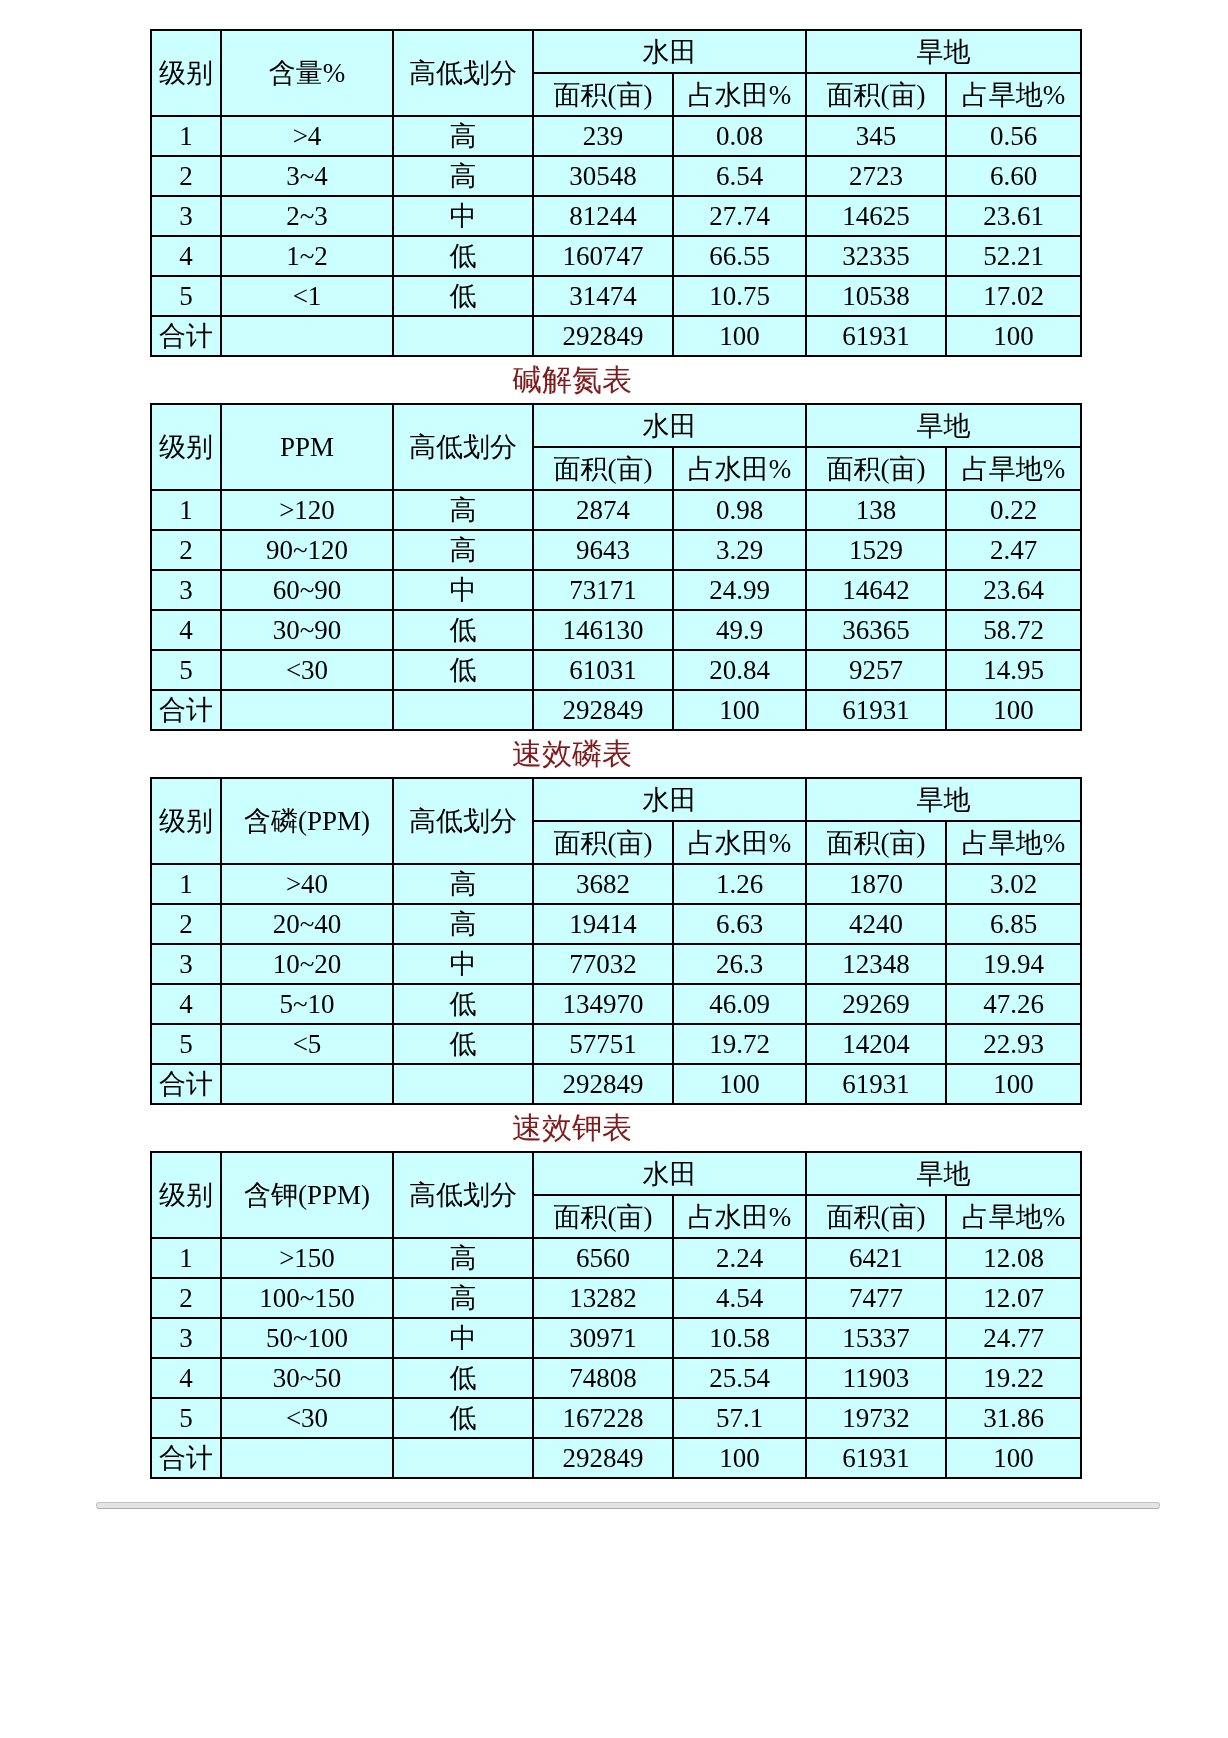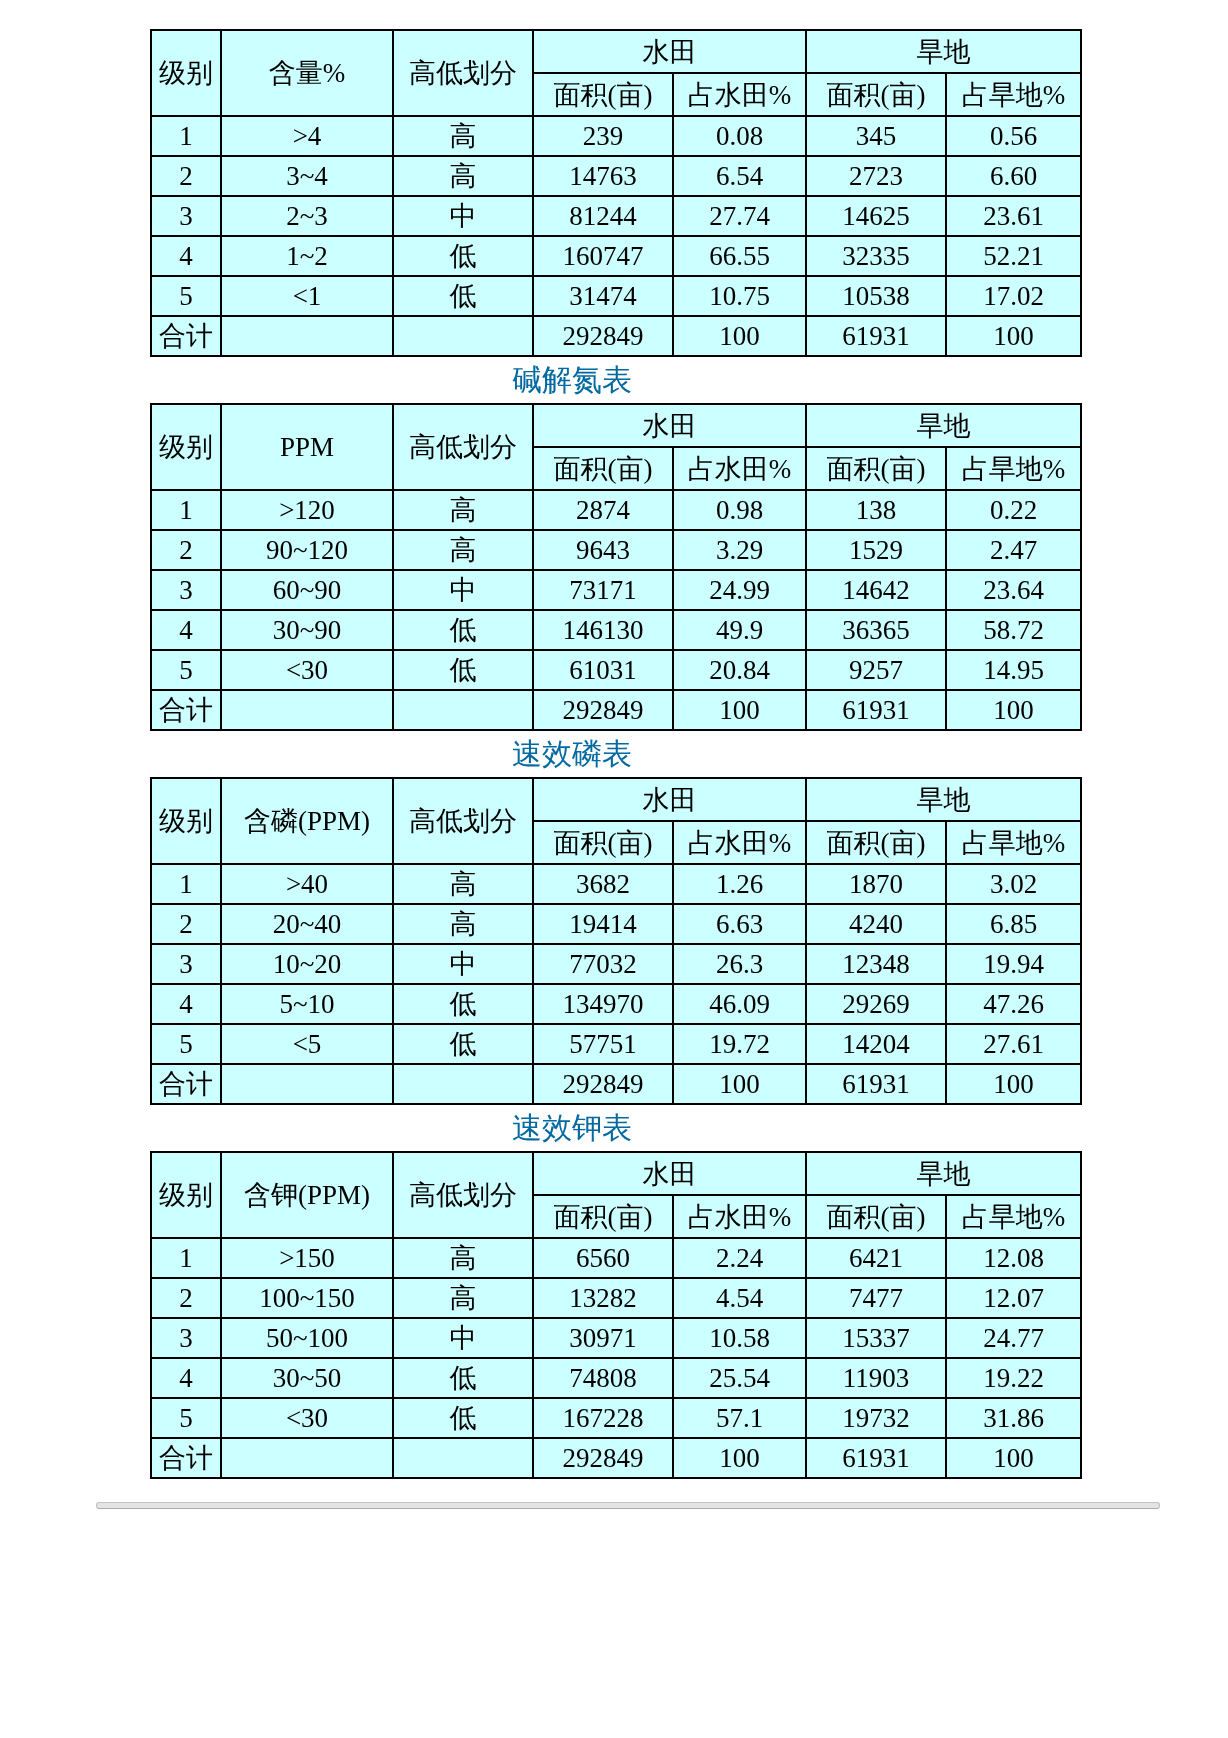--- a/index.html
+++ b/index.html
@@ -14,21 +14,21 @@
   .content {
     position:absolute;
     left:150px; top:29px;
     width:844px;
   }
   .ttitle {
     height:46px;
     line-height:46px;
     text-align:center;
     font-size:30px;
-    color:#0369a1;
+    color:#7f1d1d;
   }
   table.ntable {
     border-collapse:collapse;
     table-layout:fixed;
     width:930px;
     background:#ccffff;
     border:2px solid #000;
   }
   table.ntable th, table.ntable td {
     border:2px solid #000;
@@ -97,21 +97,21 @@
             <td>高</td>
             <td>239</td>
             <td>0.08</td>
             <td>345</td>
             <td>0.56</td>
           </tr>
           <tr>
             <td>2</td>
             <td>3~4</td>
             <td>高</td>
-            <td>14763</td>
+            <td>30548</td>
             <td>6.54</td>
             <td>2723</td>
             <td>6.60</td>
           </tr>
           <tr>
             <td>3</td>
             <td>2~3</td>
             <td>中</td>
             <td>81244</td>
             <td>27.74</td>
@@ -299,21 +299,21 @@
             <td>29269</td>
             <td>47.26</td>
           </tr>
           <tr>
             <td>5</td>
             <td>&lt;5</td>
             <td>低</td>
             <td>57751</td>
             <td>19.72</td>
             <td>14204</td>
-            <td>27.61</td>
+            <td>22.93</td>
           </tr>
           <tr>
             <td>合计</td>
             <td></td>
             <td></td>
             <td>292849</td>
             <td>100</td>
             <td>61931</td>
             <td>100</td>
           </tr>

